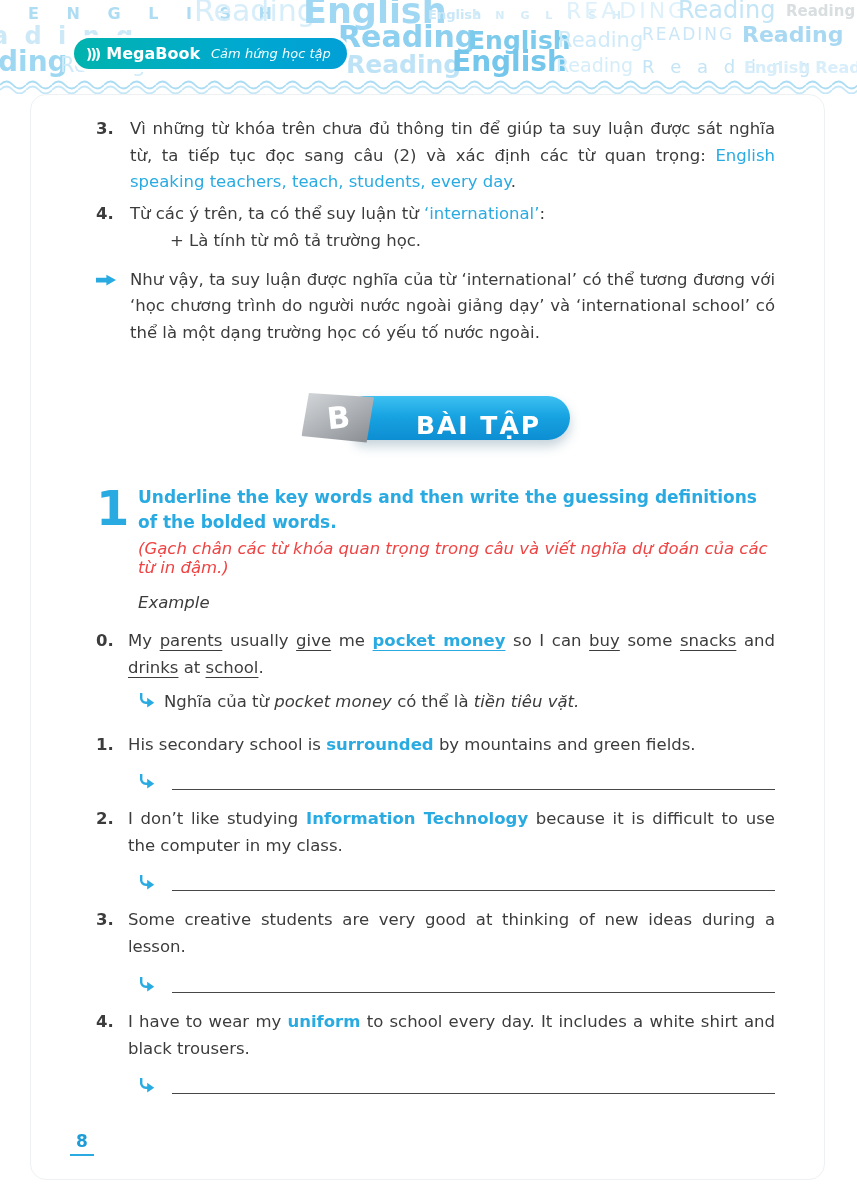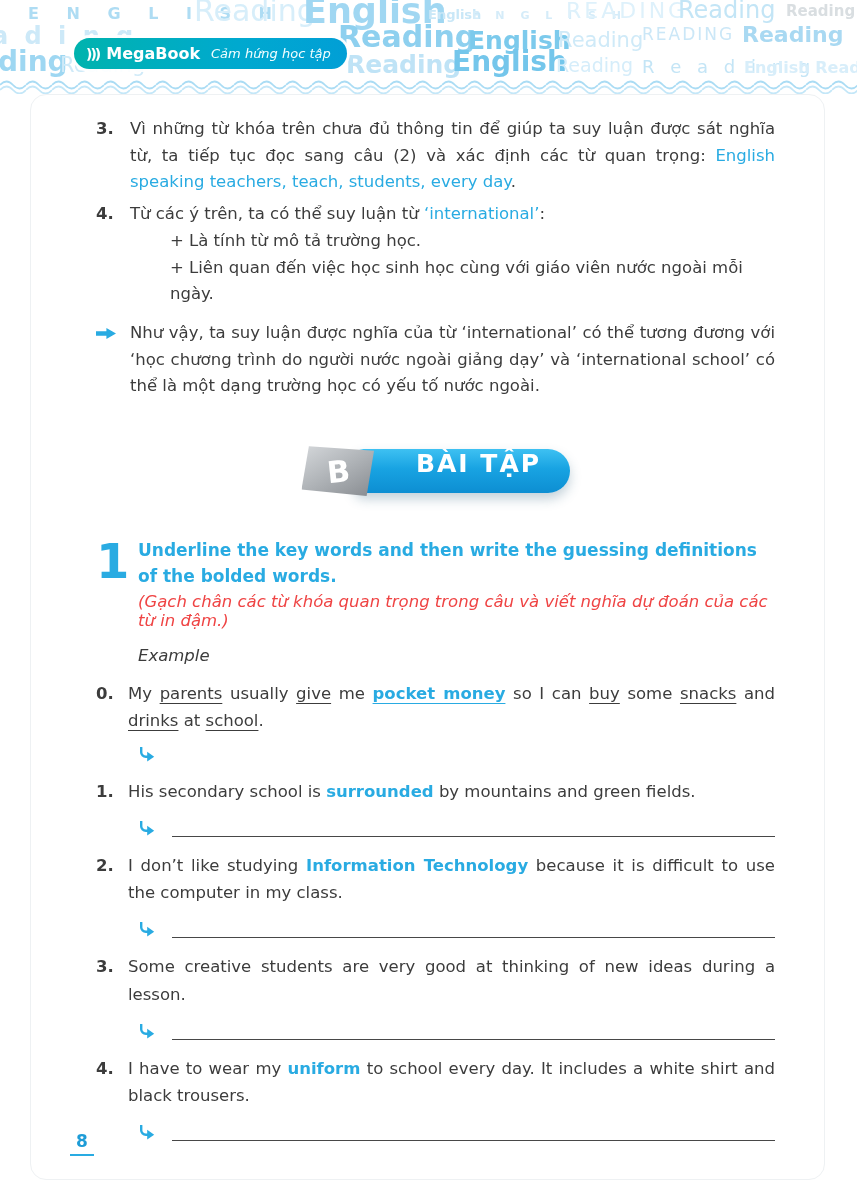--- a/index.html
+++ b/index.html
@@ -67,21 +67,21 @@
     display:inline-block; width:20px; height:13px; margin-top:7px; background:#29abe2;
     clip-path:polygon(0 32%,52% 32%,52% 8%,100% 50%,52% 92%,52% 68%,0 68%);
   }
 
   
   .badge { position:relative; width:268px; height:54px; margin:44px auto 0; }
   .badge-pill {
     position:absolute; left:52px; right:0; top:5px; height:44px;
     border-radius:10px 23px 23px 10px; padding-left:34px;
     background:linear-gradient(180deg,#3ec1f2 0%,#18a3e2 45%,#0d8ed2 100%);
-    display:flex; align-items:flex-start; justify-content:center;
+    display:flex; align-items:flex-end; justify-content:center;
     color:#fff; font-weight:800; font-size:25px; letter-spacing:2px;
     box-shadow:0 6px 12px rgba(40,90,120,.28);
   }
   .badge-flag {
     position:absolute; left:0; top:0; width:74px; height:54px; z-index:2;
     background:linear-gradient(150deg,#d6d9dc 0%,#aeb2b6 50%,#84888d 100%);
     clip-path:polygon(10% 4%,98% 12%,88% 96%,0% 84%);
     display:flex; align-items:center; justify-content:center;
     filter:drop-shadow(0 4px 3px rgba(0,0,0,.25));
   }
@@ -168,21 +168,20 @@
     <div class="ana-item">
       <span class="num">3.</span>
       <p class="body"><span>Vì những từ khóa trên chưa đủ thông tin để giúp ta suy luận được sát nghĩa từ, ta tiếp tục đọc sang câu (2) và xác định các từ quan trọng: </span><span class="hl">English speaking teachers, teach, students, every day</span><span>.</span></p>
     </div>
 
     <div class="ana-item">
       <span class="num">4.</span>
       <div class="body">
         <p><span>Từ các ý trên, ta có thể suy luận từ </span><span class="hl">‘international’</span><span>:</span></p>
         <p class="sub">+ Là tính từ mô tả trường học.</p>
-        <p class="sub">+ Liên quan đến việc học sinh học cùng với giáo viên nước ngoài mỗi ngày.</p>
       </div>
     </div>
 
     <div class="ana-item concl">
       <span class="num"><i class="arrow-right-icon"></i></span>
       <p class="body">Như vậy, ta suy luận được nghĩa của từ ‘international’ có thể tương đương với ‘học chương trình do người nước ngoài giảng dạy’ và ‘international school’ có thể là một dạng trường học có yếu tố nước ngoài.</p>
     </div>
 
     <div class="badge">
       <div class="badge-pill">
@@ -208,20 +207,21 @@
       <p class="body"><span>My </span><span class="u">parents</span><span> usually </span><span class="u">give</span><span> me </span><span class="hl-b u">pocket money</span><span> so I can </span><span class="u">buy</span><span> some </span><span class="u">snacks</span><span> and </span><span class="u">drinks</span><span> at </span><span class="u">school</span><span>.</span></p>
     </div>
 
     <div class="answer-text">
       <span class="hook">
           <svg width="18" height="16" viewBox="0 0 18 16">
             <path d="M3.2 0.5 V5.2 A4.6 4.6 0 0 0 7.8 9.8 H10" fill="none" stroke="#29abe2" stroke-width="2.4" stroke-linecap="round"></path>
             <path d="M9.2 4.8 L16.2 9.7 L9.2 14.6 Z" fill="#29abe2"></path>
           </svg>
         </span>
+      <p class="body"><span>Nghĩa của từ </span><i>pocket money</i><span> có thể là </span><i>tiền tiêu vặt.</i></p>
     </div>
 
     <div class="ex-item">
       <span class="num">1.</span>
       <p class="body"><span>His secondary school is </span><span class="hl-b">surrounded</span><span> by mountains and green fields.</span></p>
     </div>
     <div class="answer-line">
       <span class="hook">
           <svg width="18" height="16" viewBox="0 0 18 16">
             <path d="M3.2 0.5 V5.2 A4.6 4.6 0 0 0 7.8 9.8 H10" fill="none" stroke="#29abe2" stroke-width="2.4" stroke-linecap="round"></path>

